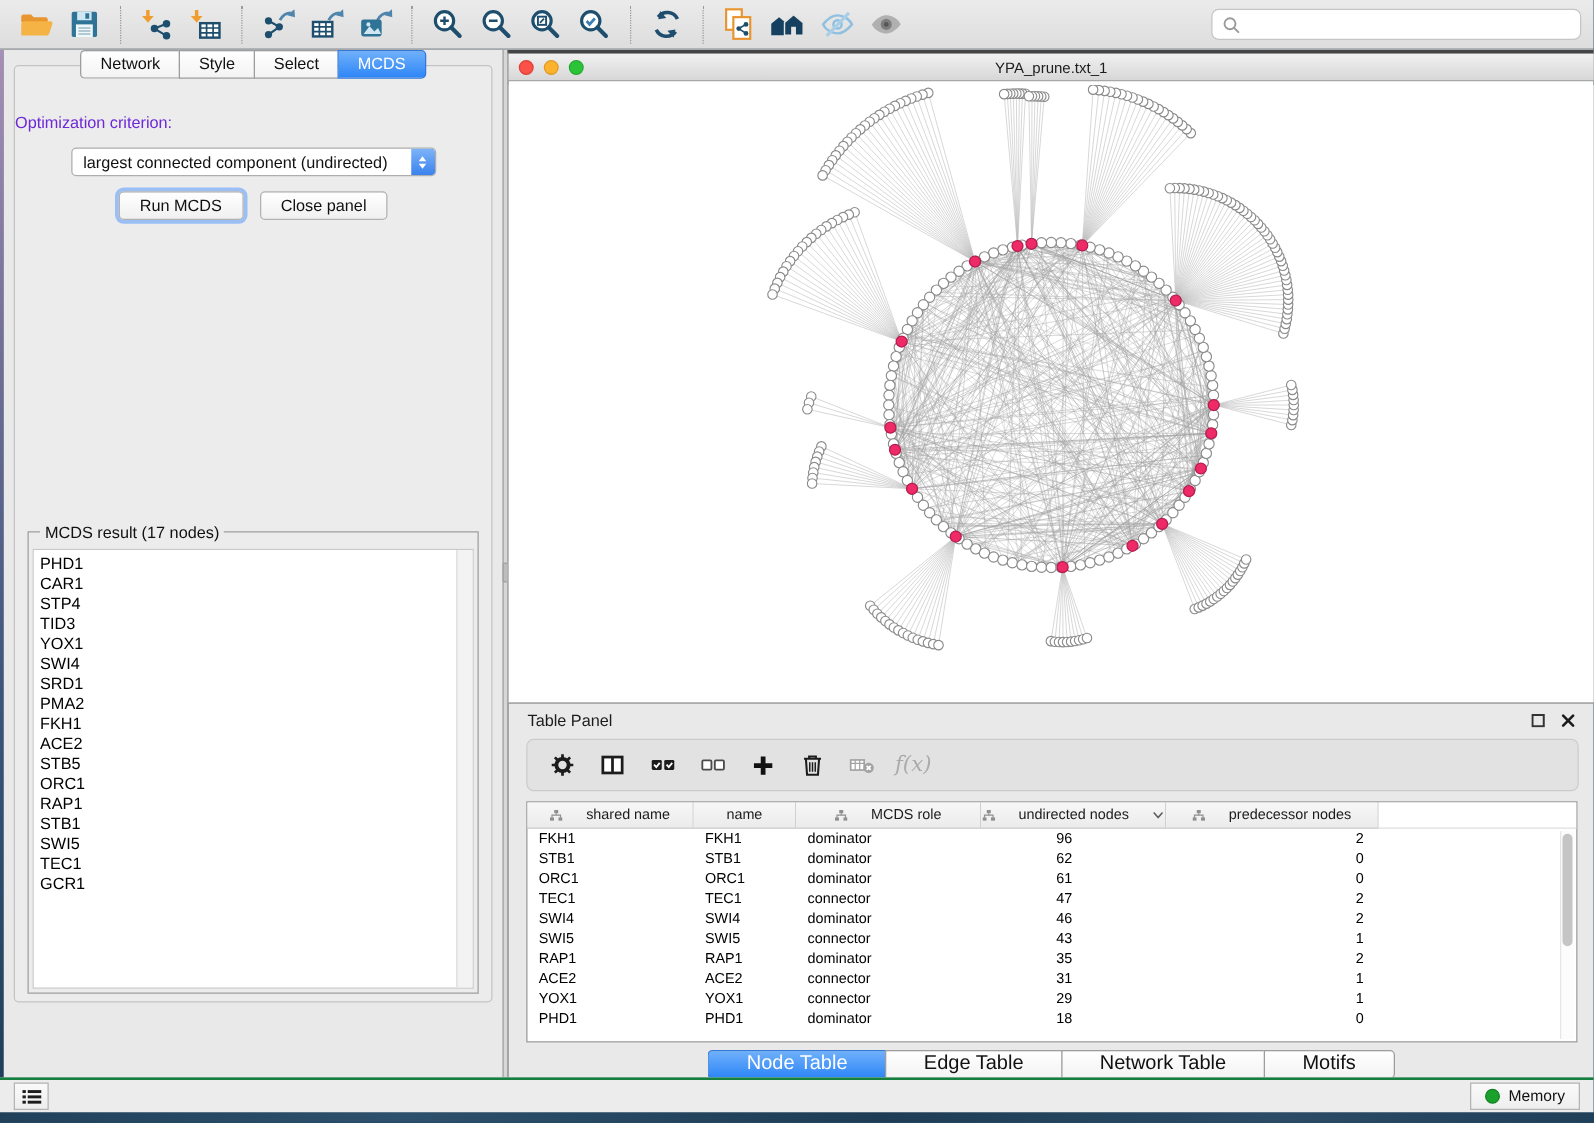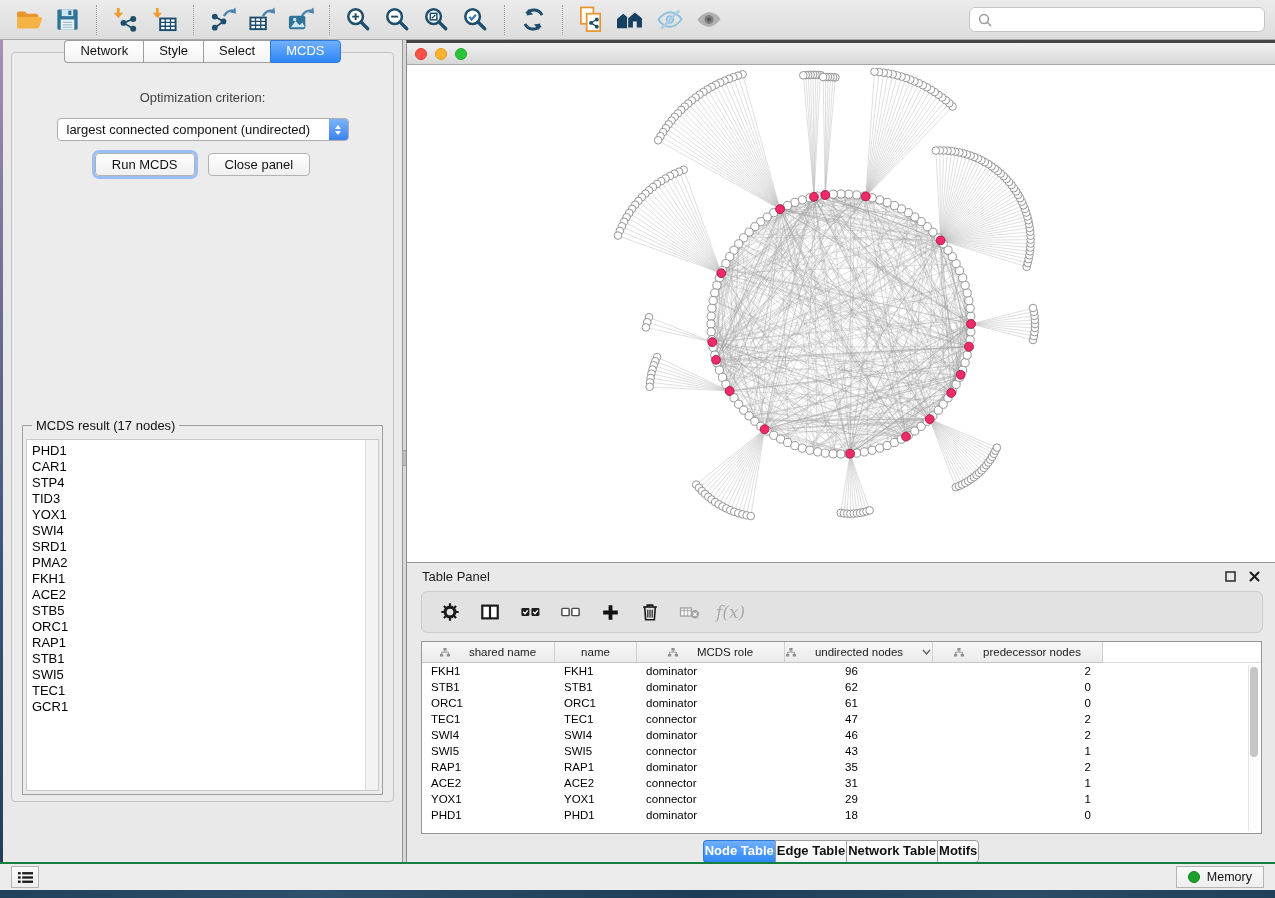--- a/index.html
+++ b/index.html
@@ -45,21 +45,21 @@
   .seg {
     border:1px solid #9d9d9d; border-right:none; background:linear-gradient(#ffffff,#f3f3f3);
     font-size:13px; color:#111; padding:3px 15px 4px; line-height:14px; cursor:default;text-align:right;
   }
   .seg:first-child { border-radius:4px 0 0 4px; }
   .seg:last-child { border-radius:0 4px 4px 0; border-right:1px solid #9d9d9d; }
   .seg.active { background:linear-gradient(#6fb0fb,#2e86f7); color:#fff; border-color:#3079d8; }
 
   .cp-box { position:relative; margin:-11px 8px 0 8px; height:750px;
     border:1px solid #c3c3c3; border-radius:4px; background:#ececec; z-index:1; }
-  .opt-label { text-align:center; font-size:13px; color:#404040; margin-top:37px; }
+  .opt-label { font-size:13px; color:#6d28d9; margin-top:37px; }
   .select-box { position:relative; margin:13px auto 0; width:292px; height:23px;
     background:#fff; border:1px solid #aeaeae; border-radius:4px; }
   .select-box .val { font-size:13px; color:#111; line-height:21px; padding-left:9px;
     white-space:nowrap; overflow:hidden; }
   .stepper { position:absolute; right:0; top:0; bottom:0; width:19px;
     background:linear-gradient(#7db4f8,#3a82ee); border-radius:0 3px 3px 0;
     display:flex; flex-direction:column; align-items:center; justify-content:center; gap:2px; }
   .tri-up { width:0; height:0; border-left:3.5px solid transparent; border-right:3.5px solid transparent; border-bottom:4.5px solid #fff; }
   .tri-dn { width:0; height:0; border-left:3.5px solid transparent; border-right:3.5px solid transparent; border-top:4.5px solid #fff; }
   .btn-row { display:flex; justify-content:center; gap:13px; margin-top:12px; }
@@ -115,21 +115,21 @@
   .tbody .trow { display:grid; grid-template-columns:133px 82px 148px 148px 170px 1fr; height:16px; }
   .td { font-size:11.5px; line-height:16px; color:#000; white-space:nowrap; overflow:hidden; }
   .td.txt { padding-left:9px; }
   .td.num { text-align:center; padding-right:15px; }
   .td.num2 { text-align:right; padding-right:12px; }
   .vscroll { position:absolute; top:23px; bottom:2px; right:2px; width:11px;
     background:#fcfcfc; border-left:1px solid #e5e5e5; }
   .vthumb { position:absolute; top:2px; left:1px; width:8px; height:90px; background:#c5c5c5; border-radius:4px; }
 
   .tp-tabs { position:absolute; left:0; right:0; top:277px; display:flex; justify-content:center; }
-  .tp-tabs .seg { font-size:13px; padding:3px 1px 4px;font-weight:bold; }
+  .tp-tabs .seg { font-size:16px; padding:3px 30px 4px; }
 
   
   .status-bar { position:absolute; left:0; top:862px; width:1275px; height:28px;
     background:#ececec; border-top:2px solid #15803d; display:flex; align-items:center; padding:0 11px; }
   .list-btn { width:28px; height:22px; background:linear-gradient(#fafafa,#eeeeee);
     border:1px solid #b4b4b4; display:flex; align-items:center; justify-content:center; padding:0; }
   .memory-btn { margin-left:auto; height:22px; background:linear-gradient(#fafafa,#eeeeee);
     border:1px solid #b4b4b4; display:flex; align-items:center; gap:7px; padding:0 11px;
     font-size:12.5px; color:#111; font-family:inherit; }
   .mem-dot { width:12px; height:12px; border-radius:50%; background:#1aa12c; border:1px solid #148223; }
@@ -340,20 +340,21 @@
       <div class="grip"></div>
     </div>
 
   <section class="network-frame">
     <div class="net-titlebar">
       <div class="lights">
         <span class="light red"></span>
         <span class="light yellow"></span>
         <span class="light green"></span>
       </div>
+      <div class="net-title">YPA_prune.txt_1</div>
     </div>
     <div class="net-canvas">
       <svg id="net-svg" width="867" height="496" viewBox="0 0 867 496">
           <g>
             <line x1="304.3" y1="265.5" x2="306.3" y2="280.3" stroke="#bdbdbd" stroke-width="0.6" opacity="0.55"></line>
             <line x1="332.9" y1="337.7" x2="324.3" y2="325.8" stroke="#bdbdbd" stroke-width="0.6" opacity="0.55"></line>
             <line x1="510.9" y1="360.8" x2="307.7" y2="286.8" stroke="#bdbdbd" stroke-width="0.6" opacity="0.55"></line>
             <line x1="547.9" y1="193.4" x2="306.4" y2="280.8" stroke="#bdbdbd" stroke-width="0.6" opacity="0.55"></line>
             <line x1="332.7" y1="337.4" x2="310.3" y2="216.1" stroke="#bdbdbd" stroke-width="0.6" opacity="0.55"></line>
             <line x1="305.0" y1="239.7" x2="506.1" y2="364.2" stroke="#bdbdbd" stroke-width="0.6" opacity="0.55"></line>

